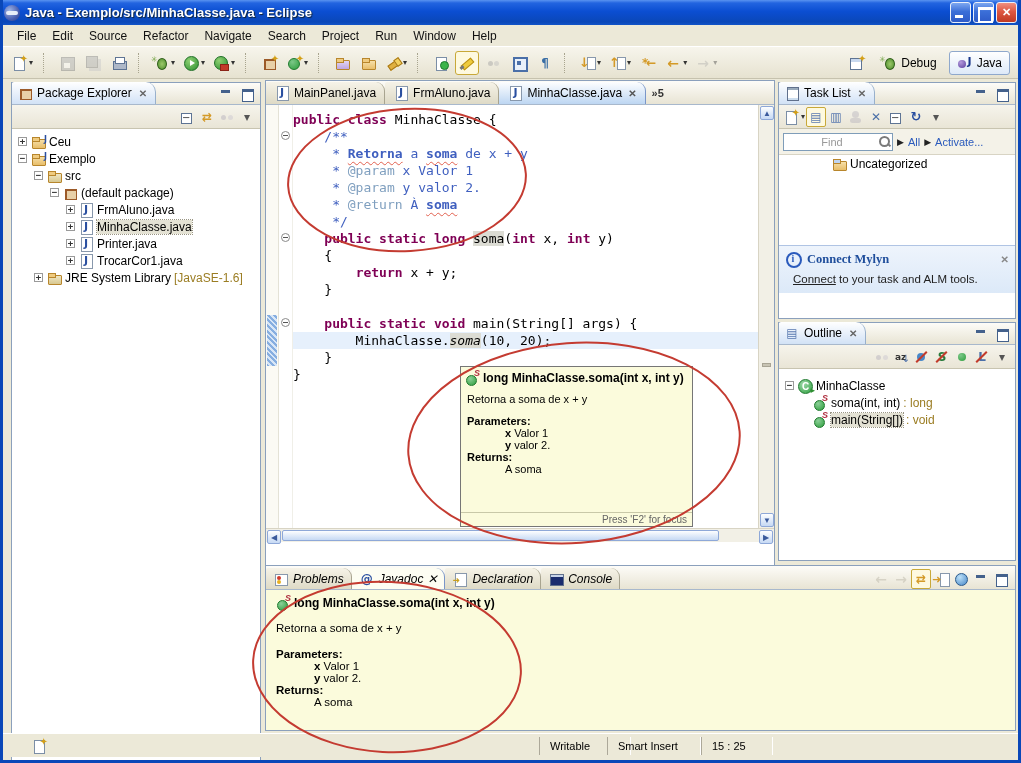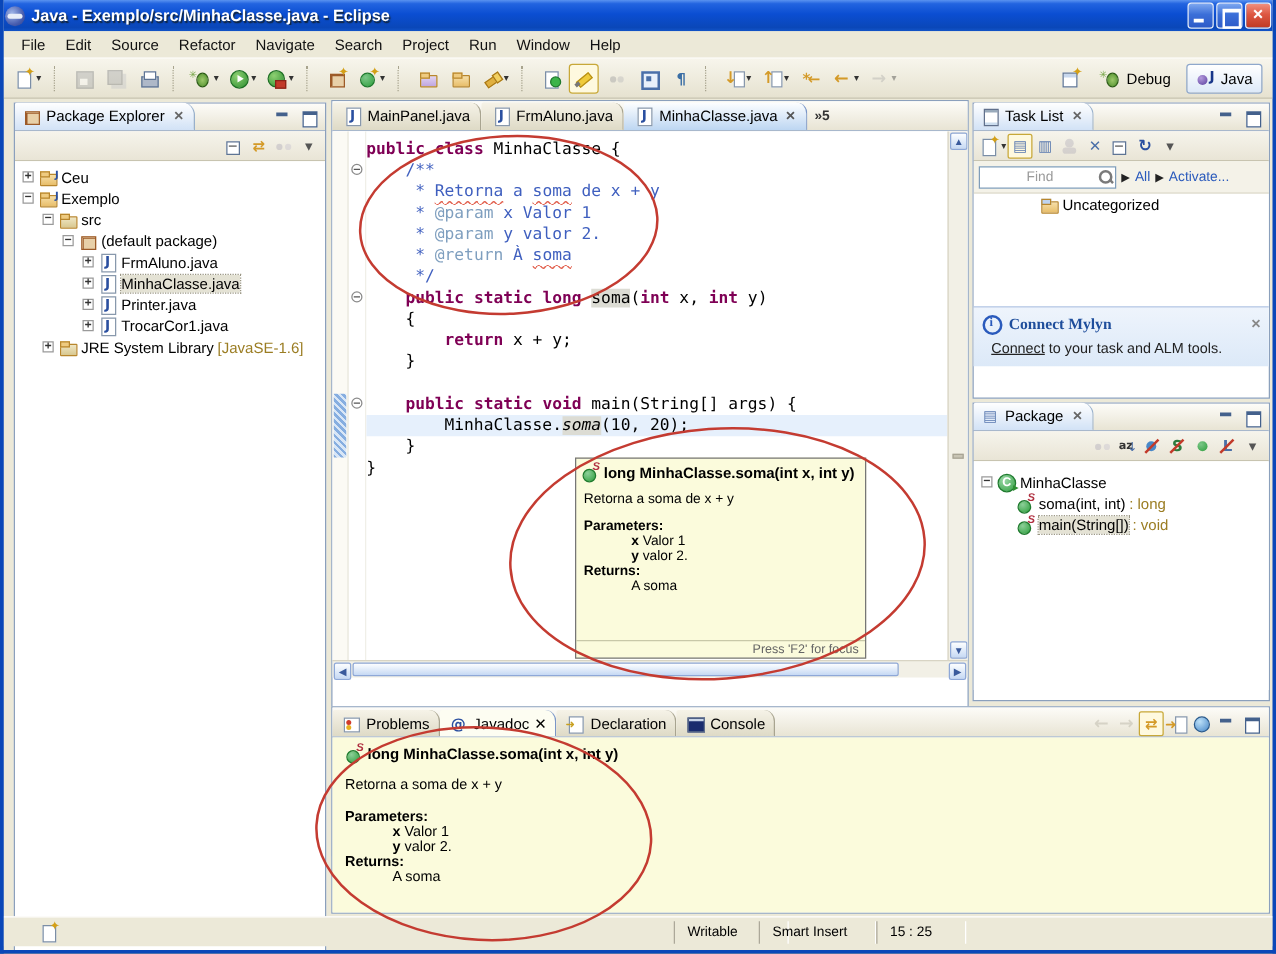--- a/index.html
+++ b/index.html
@@ -150,21 +150,21 @@
   #ed-ruler{width:13px;background:#FBFAF4;border-right:1px solid #E4E2D6;position:relative;}
   #ed-fold{width:14px;background:#fff;position:relative;border-right:1px solid #F0EFE8;}
   #ed-code{flex:1;position:relative;padding-top:6px;font:13px/17px "DejaVu Sans Mono",monospace;overflow:hidden;}
   .cl{white-space:pre;height:17px;}
   .cl.cur{background:#E6F0FC;}
   .k{color:#7F0055;font-weight:bold;}
   .j{color:#3F5FBF;}
   .jt{color:#7F9FBF;}
   .occ{background:#DCDCD4;}
   .it{font-style:italic;}
-  .sp{text-decoration:underline wavy #E2614F 1px;text-underline-offset:3px;text-decoration-skip-ink:none;}
+  .sp{text-decoration:underline wavy #E2614F 1px;text-underline-offset:3px;text-decoration-skip-ink:none;font-weight:bold;}
   .fold{position:absolute;left:2px;width:9px;height:9px;border:1px solid #8A8A8A;border-radius:50%;background:#fff;}
   .fold::after{content:"";position:absolute;left:1px;top:3px;width:5px;height:1px;background:#555;}
   .hatch{position:absolute;left:1px;width:10px;background:repeating-linear-gradient(45deg,#86AEE0 0 2px,#D8E6F6 2px 4px);}
   .vsb{width:16px;background:#F2F0E6;border-left:1px solid #D8D4C4;position:relative;}
   .sbtn{position:absolute;left:1px;width:14px;height:14px;background:linear-gradient(#FDFEFF,#C6D9F4);border:1px solid #8EA8D8;border-radius:2px;font-size:8px;color:#3A5A9C;text-align:center;line-height:13px;}
   .hsb{height:14px;background:#F2F0E6;border-top:1px solid #D8D4C4;position:relative;}
   .hthumb{position:absolute;left:16px;top:1px;height:11px;width:86%;background:linear-gradient(#FDFEFF,#C6D9F4);border:1px solid #8EA8D8;border-radius:2px;}
   .annmark{position:absolute;left:3px;width:9px;height:4px;background:#C8C4B4;border:1px solid #A8A494;}
   
   #tooltip{position:absolute;left:457px;top:366px;width:233px;height:161px;background:#FBFBDC;border:1px solid #767676;font-size:11px;z-index:5;display:flex;flex-direction:column;}
@@ -541,21 +541,21 @@
           <span class="link">Connect</span><span> to your task and ALM tools.</span>
         </div>
       </div>
     </div>
   </div>
 
   <div class="view" id="outline-view" style="left:775px;top:322px;width:238px;height:239px;">
     <div class="vhead">
       <div class="vtab">
         <span class="ic i-cat"></span>
-        <span>Package</span>
+        <span>Outline</span>
         <span class="vclose">✕</span>
       </div>
       <div class="vbtns">
         <span class="vtool">
             <span class="ic i-viewmin"></span>
           </span>
         <span class="vtool">
             <span class="ic i-viewmax"></span>
           </span>
       </div>
@@ -599,21 +599,21 @@
           <span class="exp-sp"></span>
           <span class="m-ball"></span>
           <span class="tlabel">main(String[])</span>
           <span class="tsuffix"> : void</span>
         </div>
       </div>
   </div>
 
   <div class="view" id="bottom-view" style="left:262px;top:565px;width:751px;height:166px;">
     <div class="btabs">
-      <span id="bottom-tabs" style="display:flex;align-items:flex-end;">
+      <span id="bottom-tabs" style="display:flex;align-items:flex-end;font-style:italic;">
           <div class="btab">
             <span class="ic i-problems"></span>
             <span>Problems</span>
           </div>
           <div class="btab active">
             <span class="ic i-at"></span>
             <span>Javadoc</span>
             <span class="tclose">✕</span>
           </div>
           <div class="btab">

